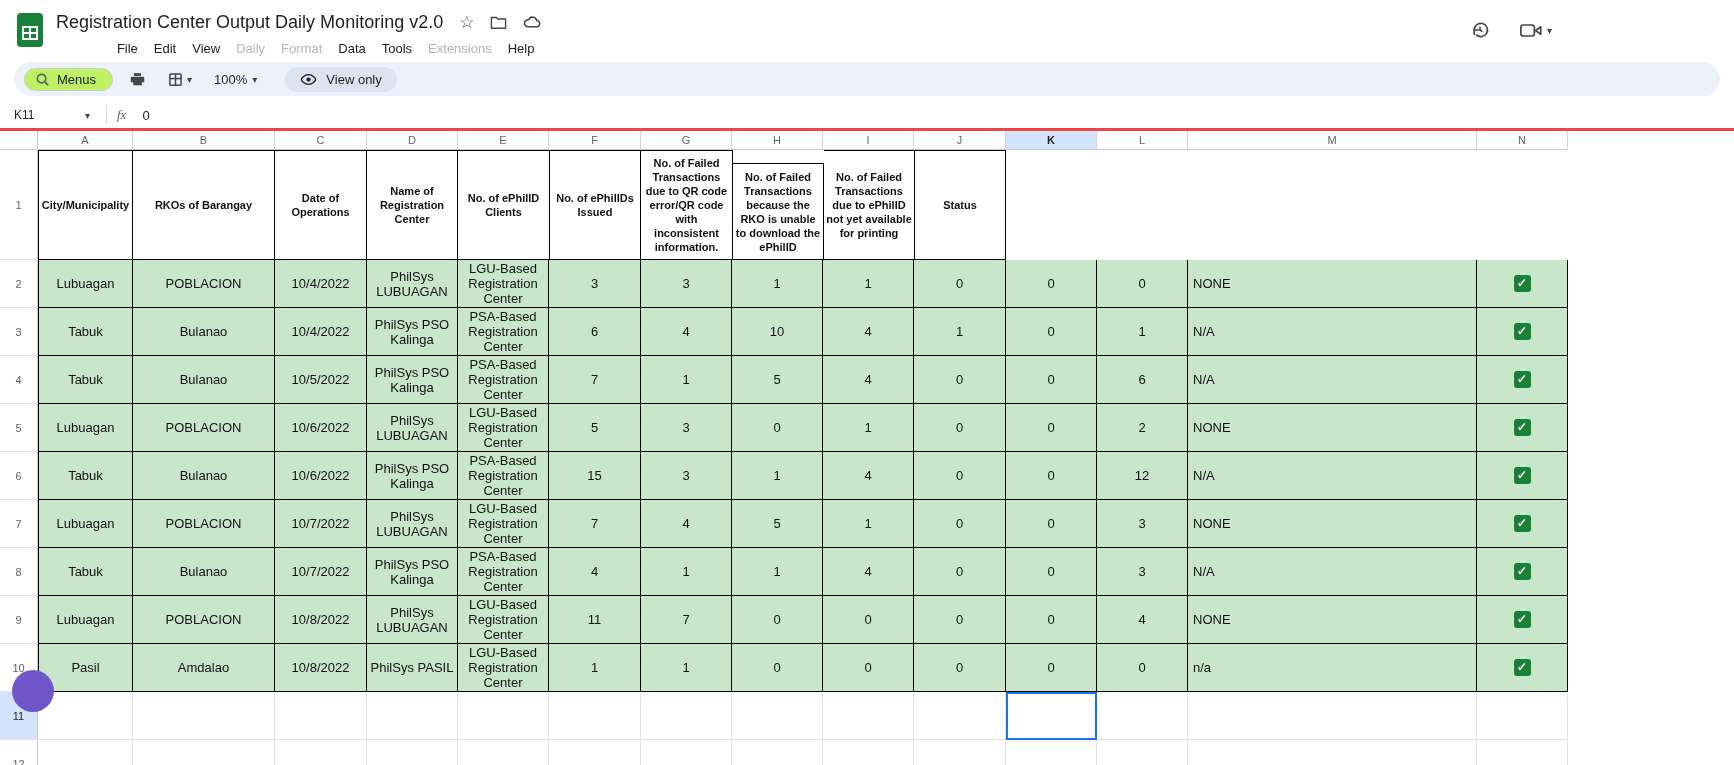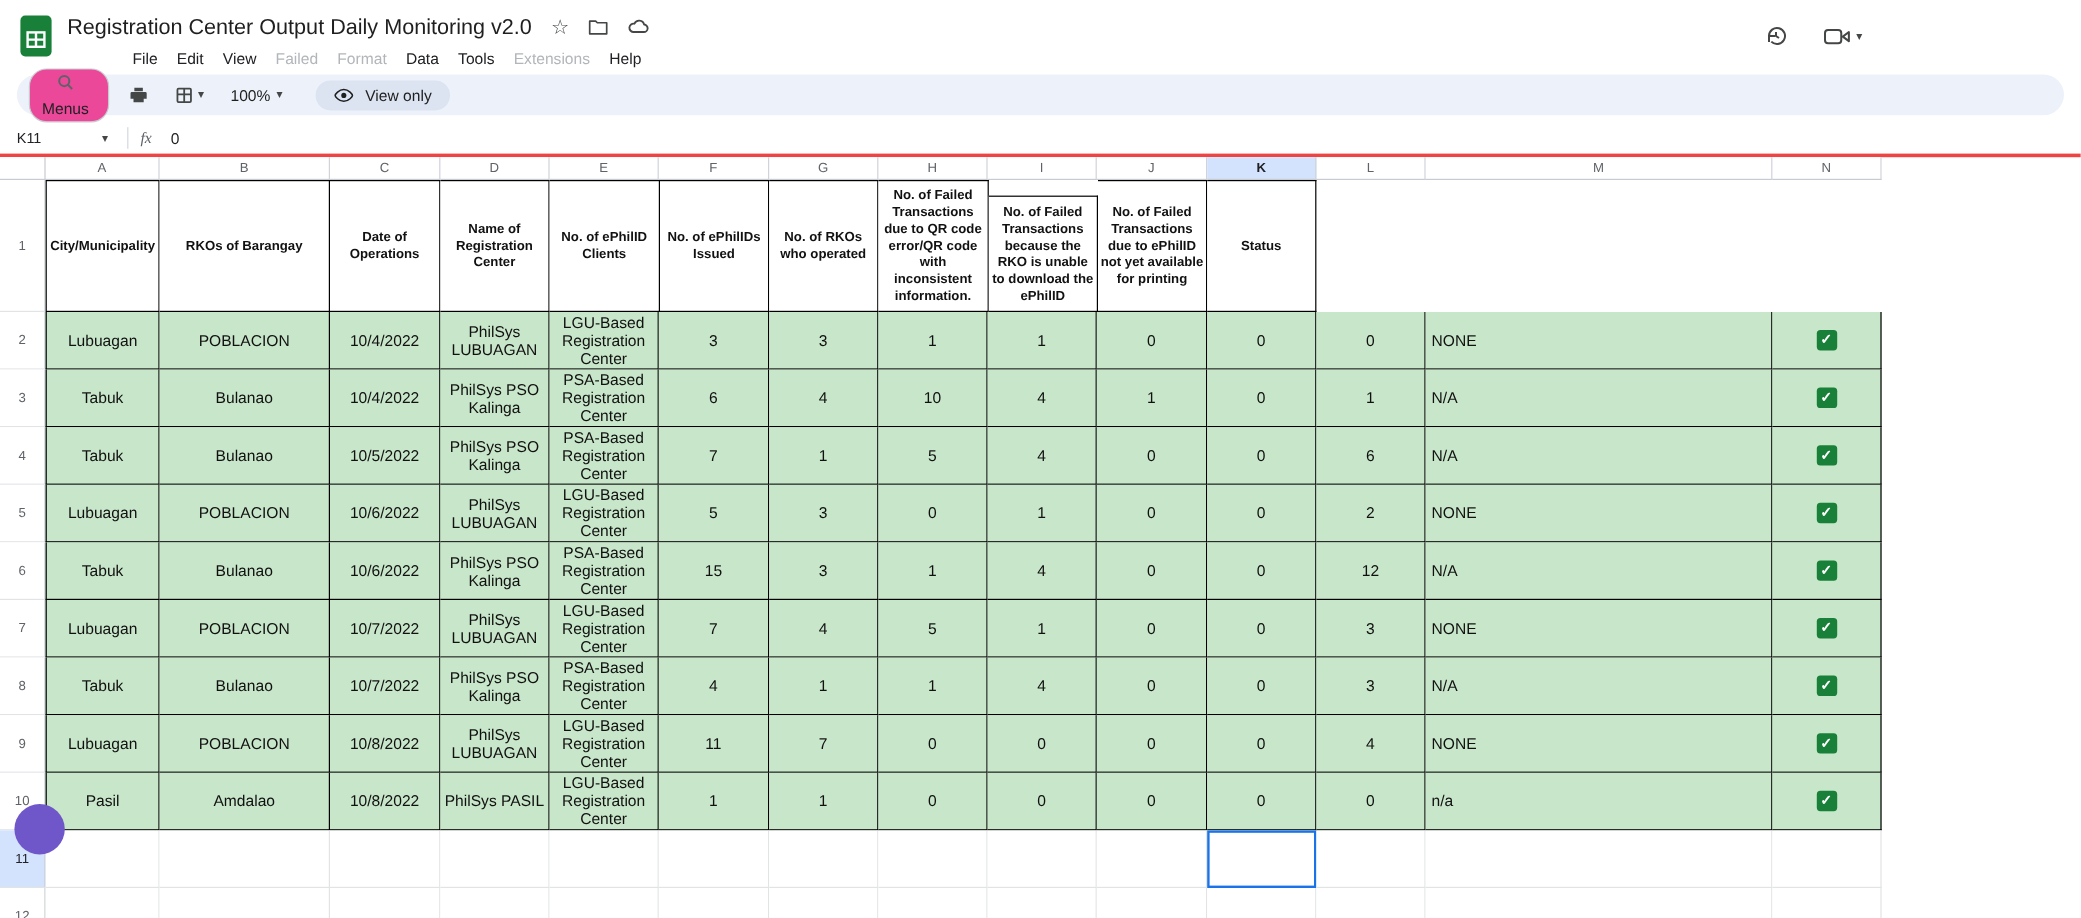--- a/index.html
+++ b/index.html
@@ -25,22 +25,22 @@
 
   
   .toolbar {
     height: 34px; margin: 4px 14px 6px;
     background: var(--toolbar-bg, #edf2fa);
     border-radius: 20px;
     display: flex; align-items: center; gap: 10px; padding: 0 10px;
   }
   .menus-pill {
     display: flex; align-items: center; gap: 7px;
-    background: #ec4899; border: 1px solid #c7cbd1; border-radius: 15px;
-    padding: 3px 16px 3px 10px; font-size: 13px; cursor: pointer; flex-direction: column;
+    background: #bef264; border: 1px solid #c7cbd1; border-radius: 15px;
+    padding: 3px 16px 3px 10px; font-size: 13px; cursor: pointer;
   }
   .tool-icon { display: inline-flex; align-items: center; gap: 4px; padding: 3px 6px; border-radius: 4px; cursor: pointer; }
   .zoom { display: inline-flex; align-items: center; gap: 5px; font-size: 13px; padding: 3px 6px; cursor: pointer; color: #1f1f1f; }
   .view-only-chip {
     display: inline-flex; align-items: center; gap: 9px;
     background: var(--view-only-chip-bg, #dce3f1);
     border-radius: 15px; padding: 5px 15px; margin-left: 12px;
     font-size: 13px; color: #1f1f1f; cursor: pointer;
   }
 
@@ -128,21 +128,21 @@
       <span class="tb-icon">
         <svg width="19" height="14" viewBox="0 0 24 18" fill="none" stroke="#444746" stroke-width="2">
             <path d="M6.5 15a4.5 4.5 0 1 1 .6-8.9A5.5 5.5 0 0 1 17.5 7 4 4 0 0 1 17 15H6.5z" stroke-linejoin="round"></path>
           </svg>
       </span>
     </div>
     <nav class="menu-bar">
         <div class="menu-item">File</div>
         <div class="menu-item">Edit</div>
         <div class="menu-item">View</div>
-        <div class="menu-item disabled">Failed</div>
+        <div class="menu-item disabled">Daily</div>
         <div class="menu-item disabled">Format</div>
         <div class="menu-item">Data</div>
         <div class="menu-item">Tools</div>
         <div class="menu-item disabled">Extensions</div>
         <div class="menu-item">Help</div>
       </nav>
   </div>
   <div class="titlebar-right">
     <span class="tb-icon">
       <svg width="20" height="20" viewBox="0 0 24 24" fill="none" stroke="#444746" stroke-width="2">
@@ -230,21 +230,20 @@
     </div>
   <div>
       <div class="grid-row" style="height: 110px;">
         <div class="rowhdr" style="width: 38px;">1</div>
         <div class="cell hcell first" style="width: 95px;">City/Municipality</div>
         <div class="cell hcell" style="width: 142px;">RKOs of Barangay</div>
         <div class="cell hcell" style="width: 92px;">Date of Operations</div>
         <div class="cell hcell" style="width: 91px;">Name of Registration Center</div>
         <div class="cell hcell" style="width: 92px;">No. of ePhilID Clients</div>
         <div class="cell hcell" style="width: 91px;">No. of ePhilIDs Issued</div>
-        <div class="cell hcell" style="width: 91px;">No. of RKOs who operated</div>
         <div class="cell hcell" style="width: 92px;">No. of Failed Transactions due to QR code error/QR code with inconsistent information.</div>
         <div class="cell hcell" style="width: 91px; margin-top: 13px;">No. of Failed Transactions because the RKO is unable to download the ePhilID</div>
         <div class="cell hcell" style="width: 91px;">No. of Failed Transactions due to ePhilID not yet available for printing</div>
         <div class="cell hcell" style="width: 91px;">Status</div>
       </div>
       <div class="grid-row" style="height: 48px;">
         <div class="rowhdr" style="width: 38px;">2</div>
         <div class="cell dcell first" style="width: 95px;">Lubuagan</div>
         <div class="cell dcell" style="width: 142px;">POBLACION</div>
         <div class="cell dcell" style="width: 92px;">10/4/2022</div>

